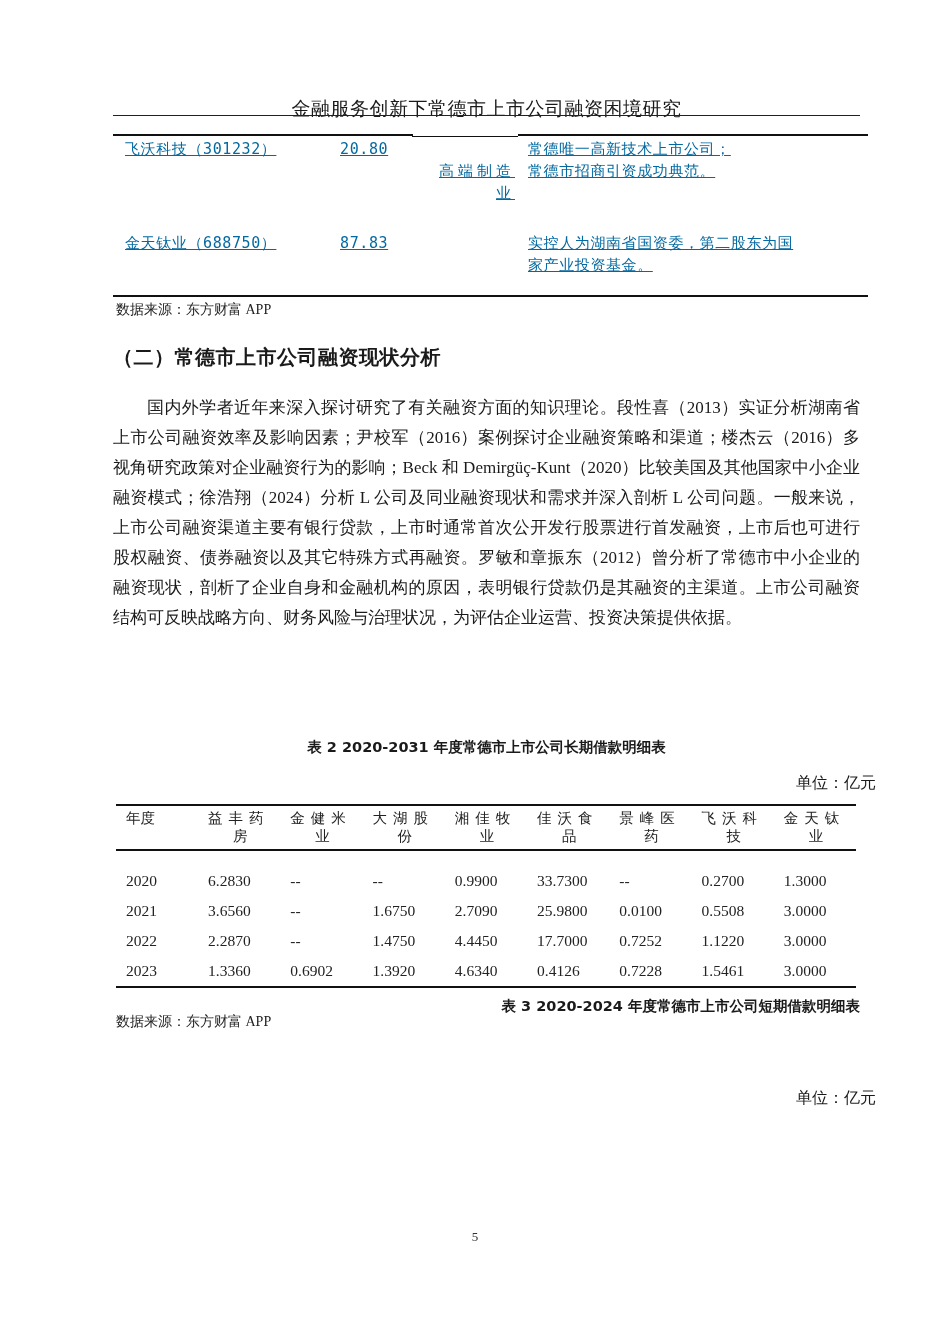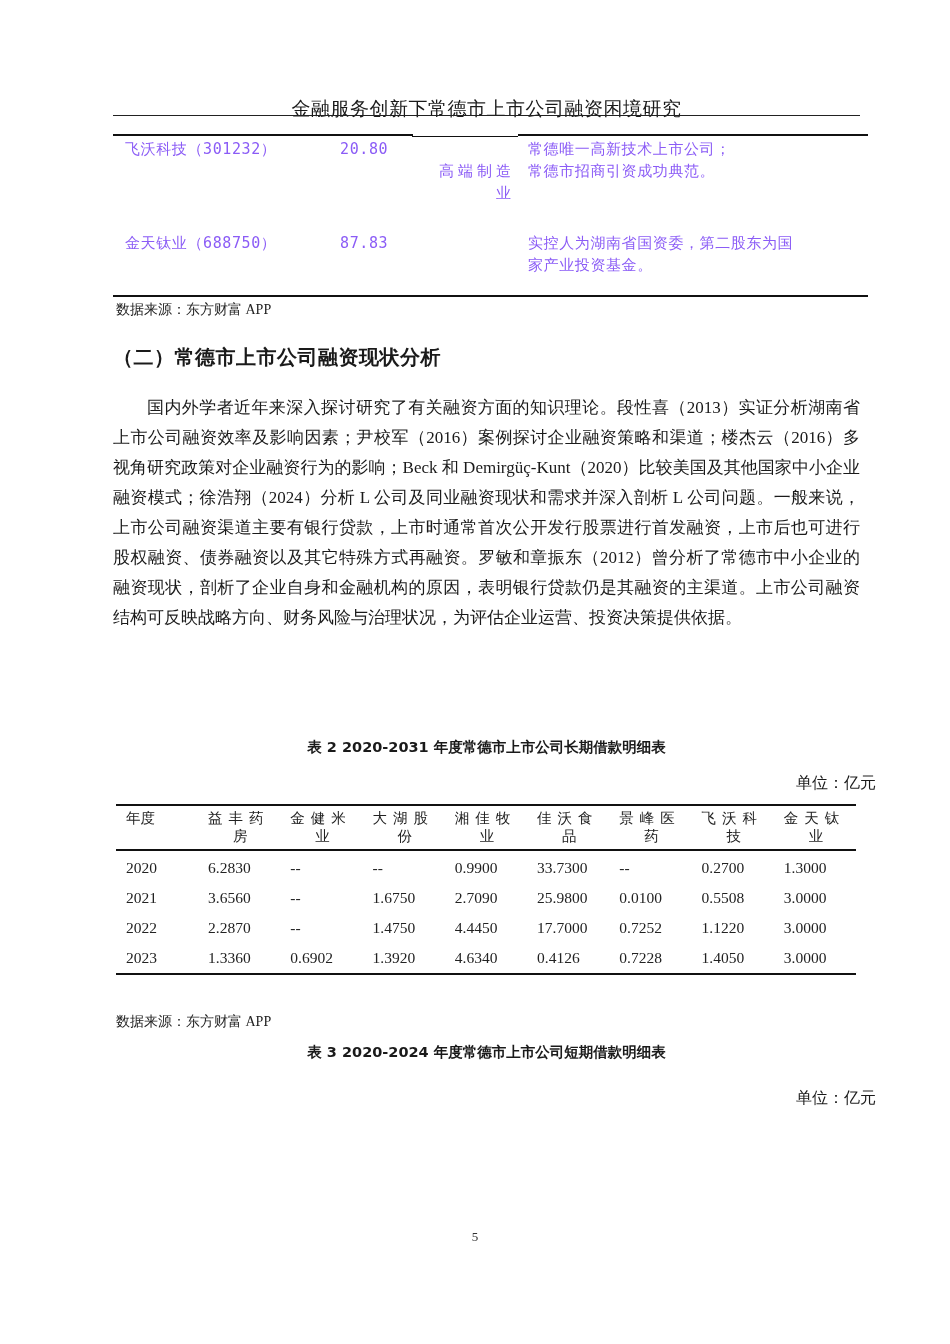--- a/index.html
+++ b/index.html
@@ -11,21 +11,21 @@
     .run-header { left: 113px; width: 747px; top: 96px; text-align: center; font-size: 19px;
                   font-family: "Liberation Serif", "DejaVu Serif", serif; letter-spacing: 0.5px; }
     .header-rule { left: 113px; width: 747px; top: 115px; height: 1px; background: #222; }
 
     
     .t1-top-a { left: 113px; width: 300px; top: 134px; height: 2px; background: #111; }
     .t1-top-b { left: 412px; width: 106px; top: 136px; height: 1px; background: #111; }
     .t1-top-c { left: 518px; width: 350px; top: 134px; height: 2px; background: #111; }
     .t1-bottom { left: 113px; width: 755px; top: 295px; height: 2px; background: #111; }
     .t1-text { font-family: "DejaVu Sans Mono", "Liberation Mono", monospace; font-size: 15px;
-               line-height: 22px; color: #8b5cf6; letter-spacing: 0.6px; }
+               line-height: 22px; color: #0369a1; letter-spacing: 0.6px; text-decoration: underline; }
     .t1-name1 { left: 125px; top: 138px; }
     .t1-val1 { left: 340px; top: 138px; }
     .t1-ind { left: 423px; top: 160px; width: 92px; letter-spacing: 4px; text-align: right; }
     .t1-note1 { left: 528px; top: 138px; width: 335px; }
     .t1-name2 { left: 125px; top: 232px; }
     .t1-val2 { left: 340px; top: 232px; }
     .t1-note2 { left: 528px; top: 232px; width: 335px; }
 
     .source { left: 116px; font-size: 14px; font-family: "Liberation Serif", "DejaVu Serif", serif; color: #222; }
     .source1 { top: 301px; }
@@ -36,36 +36,36 @@
                      font-family: "DejaVu Sans", "Liberation Sans", sans-serif; letter-spacing: 0.5px; }
 
     
     .para { left: 113px; top: 393px; width: 747px; font-size: 17px; line-height: 30px;
             text-align: justify; text-indent: 34px; font-family: "Liberation Serif", "DejaVu Serif", serif;
             color: #1a1a1a; }
 
     .caption { left: 113px; width: 747px; text-align: center; font-size: 14.5px; font-weight: bold;
                font-family: "DejaVu Sans", "Liberation Sans", sans-serif; }
     .caption2 { top: 738px; }
-    .caption3 { top: 1043px; }
+    .caption3 { top: 997px; text-align: right; }
     .unit { right: 74px; font-size: 16px; font-family: "Liberation Serif", "DejaVu Serif", serif; }
     .unit2 { top: 773px; }
     .unit3 { top: 1088px; }
 
     
     .t2 { left: 116px; top: 804px; width: 740px; border-collapse: collapse;
           font-family: "Liberation Serif", "DejaVu Serif", serif; font-size: 15.5px; color: #222; }
     .t2 thead tr { border-top: 2px solid #111; border-bottom: 2px solid #111; }
     .t2 tbody tr:last-child { border-bottom: 2px solid #111; }
     .t2 th { font-weight: normal; text-align: left; vertical-align: top; padding: 3px 0 4px 10px;
              line-height: 18px; font-family: "DejaVu Serif", "Liberation Serif", serif; font-size: 14.5px; }
     .t2 th .hline1 { display: block; letter-spacing: 6px; }
     .t2 th .hline2 { display: block; text-align: center; padding-right: 8px; }
     .t2 td { padding: 0 0 0 10px; height: 30px; }
-    .t2 tbody tr:first-child td { padding-top: 2px; }
+    .t2 tbody tr:first-child td { padding-top: 15px; }
     .col-year { width: 72px; }
 
     .page-num { left: 0; width: 950px; text-align: center; top: 1229px; font-size: 13px;
                 font-family: "Liberation Serif", "DejaVu Serif", serif; color: #333; }
   </style>
 </head>
 <body>
 
 <div class="abs run-header">金融服务创新下常德市上市公司融资困境研究</div>
 <div class="abs header-rule"></div>
@@ -172,21 +172,21 @@
       <td>3.0000</td>
     </tr>
     <tr>
       <td>2023</td>
       <td>1.3360</td>
       <td>0.6902</td>
       <td>1.3920</td>
       <td>4.6340</td>
       <td>0.4126</td>
       <td>0.7228</td>
-      <td>1.4050</td>
+      <td>1.5461</td>
       <td>3.0000</td>
     </tr>
   </tbody>
 </table>
 
 <div class="abs source source2">数据来源：东方财富 APP</div>
 
 <div class="abs caption caption3">表 3  2020-2024 年度常德市上市公司短期借款明细表</div>
 <div class="abs unit unit3">单位：亿元</div>
 

